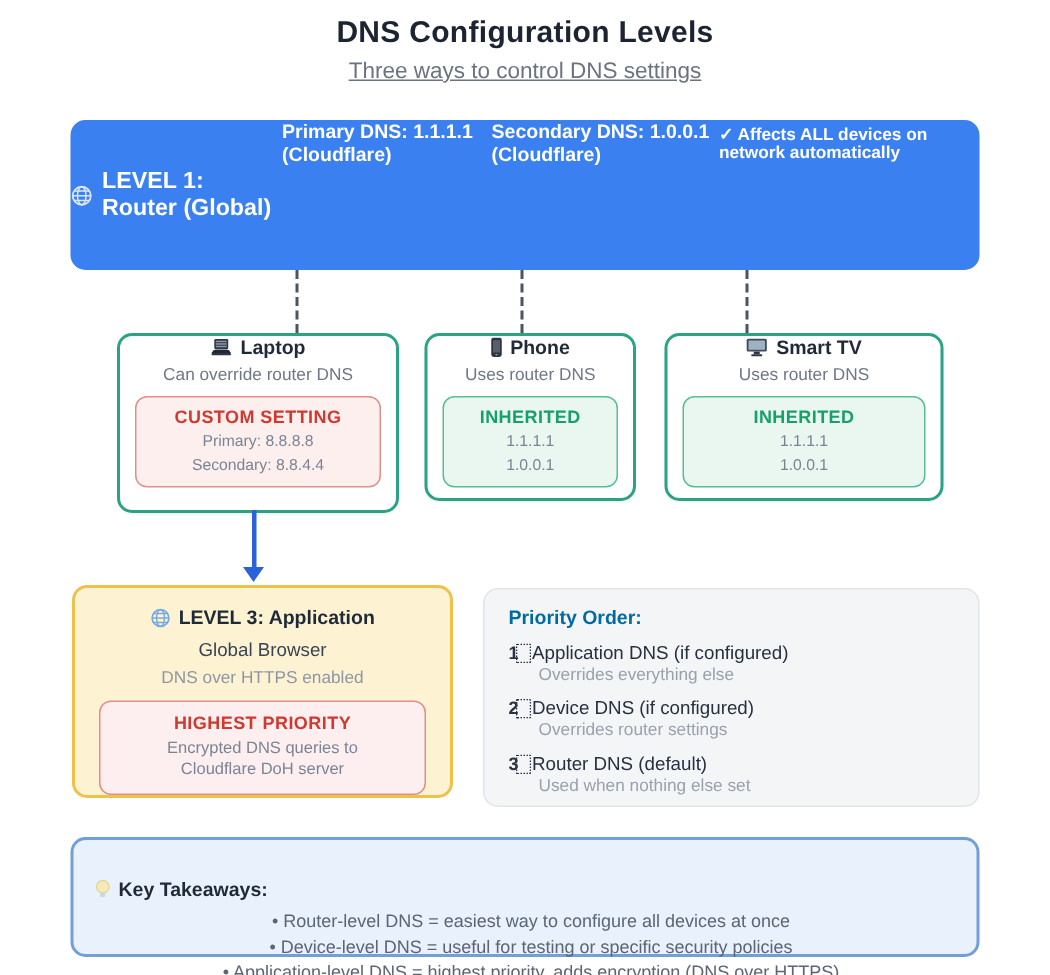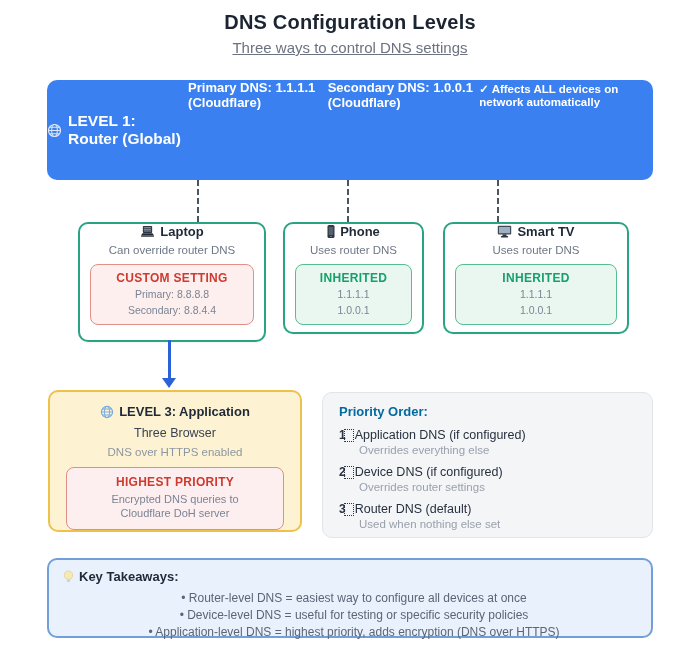--- a/index.html
+++ b/index.html
@@ -68,21 +68,21 @@
   .pr-label{font-size:12.5px;color:#27303f;display:flex;align-items:center;}
   .keycap{display:inline-flex;align-items:center;margin-right:1px;}
   .kc-digit{font-size:12px;font-weight:700;color:#2a3342;}
   .kc-box{display:inline-block;width:8px;height:11px;border:1.5px dotted #2a3342;
           margin-left:-2px;border-radius:1px;}
   .pr-sub{font-size:11.5px;color:#99a1ad;margin:2px 0 0 20px;}
 
   
   .takeaways{position:absolute;left:47px;top:558px;width:606px;height:80px;
              background:#e9f1fc;border:2px solid #729fd9;border-radius:10px;
-             box-sizing:border-box;padding:9px 14px;}
+             box-sizing:border-box;padding:25px 14px;}
   .tk-title{font-size:13px;font-weight:700;color:#1f2937;
             display:flex;align-items:center;gap:5px;}
   .tk-list{margin:6px 0 0 8px;}
   .tk-bullet{display:block;font-size:12px;color:#5b6574;line-height:1.42;text-align:center;}
 
   .icon{display:inline-block;line-height:0;}
 </style>
 </head>
 <body>
 
@@ -179,21 +179,21 @@
     <div class="l3-title">
       <span class="icon">
         <svg width="14" height="14" viewBox="0 0 16 16">
           <circle cx="8" cy="8" r="6.4" fill="none" stroke="#74aae2" stroke-width="1.3"></circle>
           <ellipse cx="8" cy="8" rx="3" ry="6.4" fill="none" stroke="#74aae2" stroke-width="1.1"></ellipse>
           <path d="M1.7 8h12.6M2.7 4.6h10.6M2.7 11.4h10.6" fill="none" stroke="#74aae2" stroke-width="1.1"></path>
         </svg>
       </span>
       <span>LEVEL 3: Application</span>
     </div>
-    <div class="l3-app">Three Browser</div>
+    <div class="l3-app">Global Browser</div>
     <div class="l3-note">DNS over HTTPS enabled</div>
     <div class="l3-status">
       <div class="status-label">HIGHEST PRIORITY</div>
       <div class="l3-desc">Encrypted DNS queries to</div>
       <div class="l3-desc" style="margin-top:0;">Cloudflare DoH server</div>
     </div>
   </div>
 
   <div class="priority">
     <div class="pr-title">Priority Order:</div>

